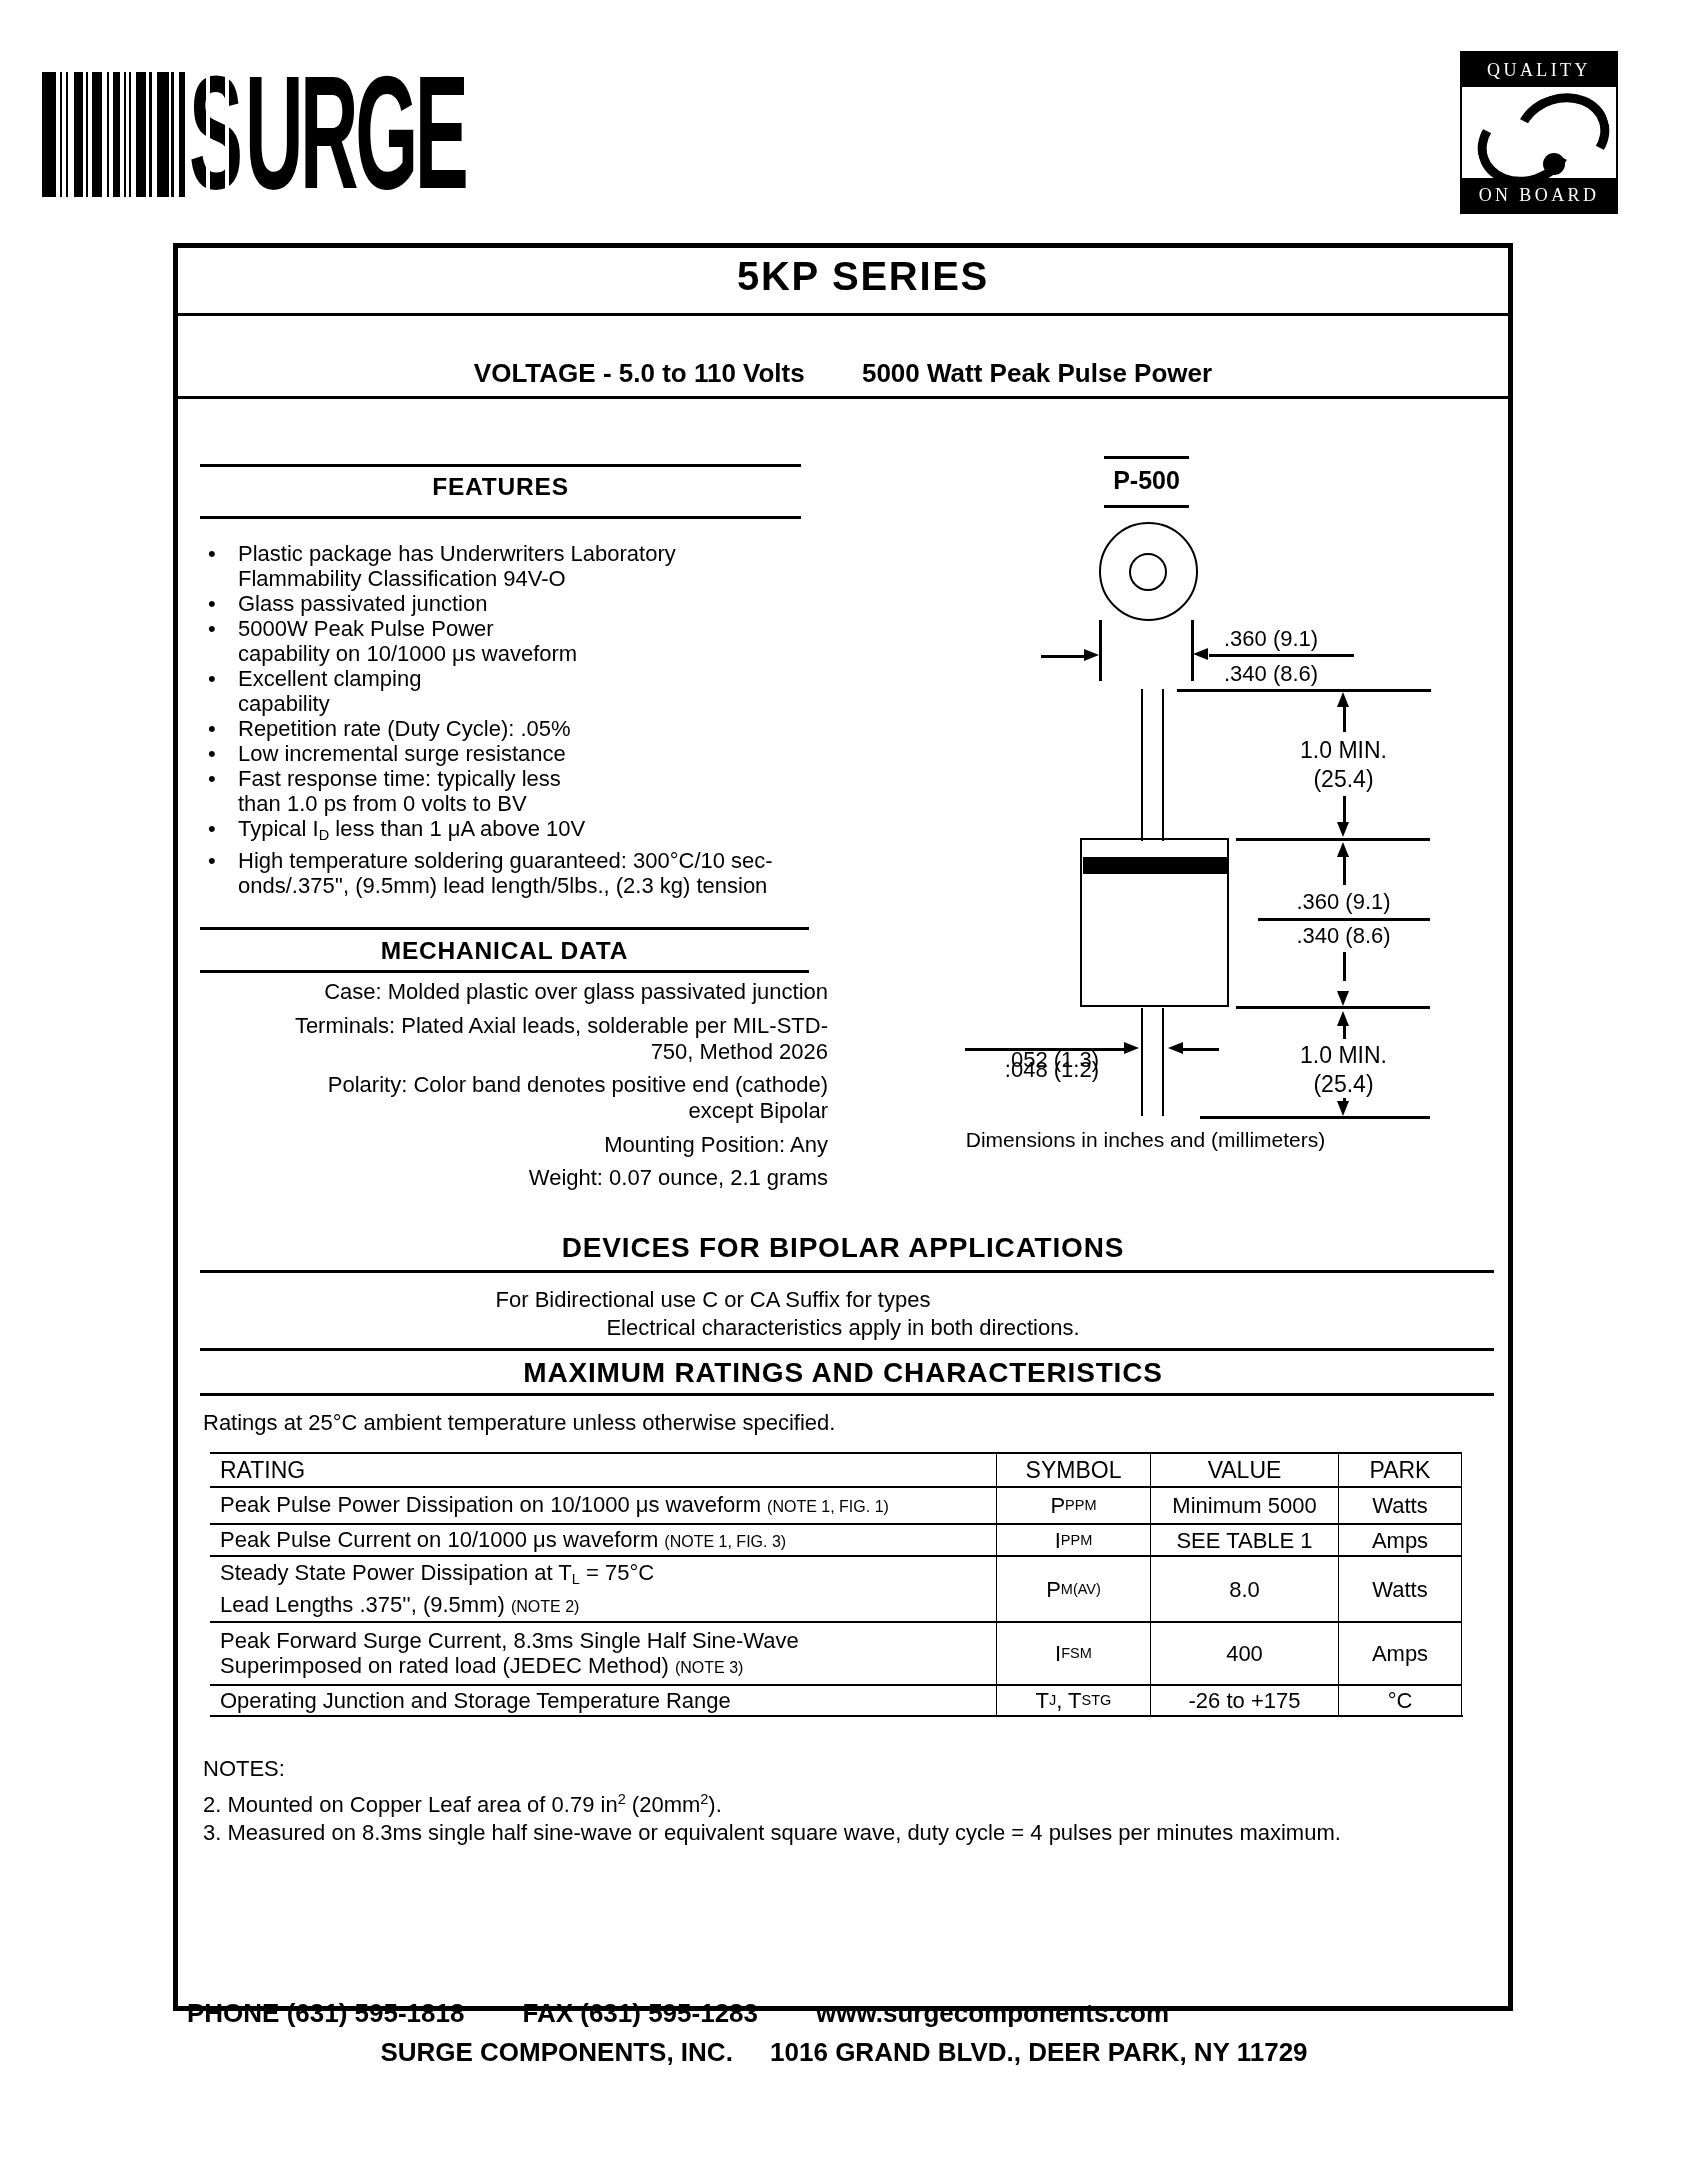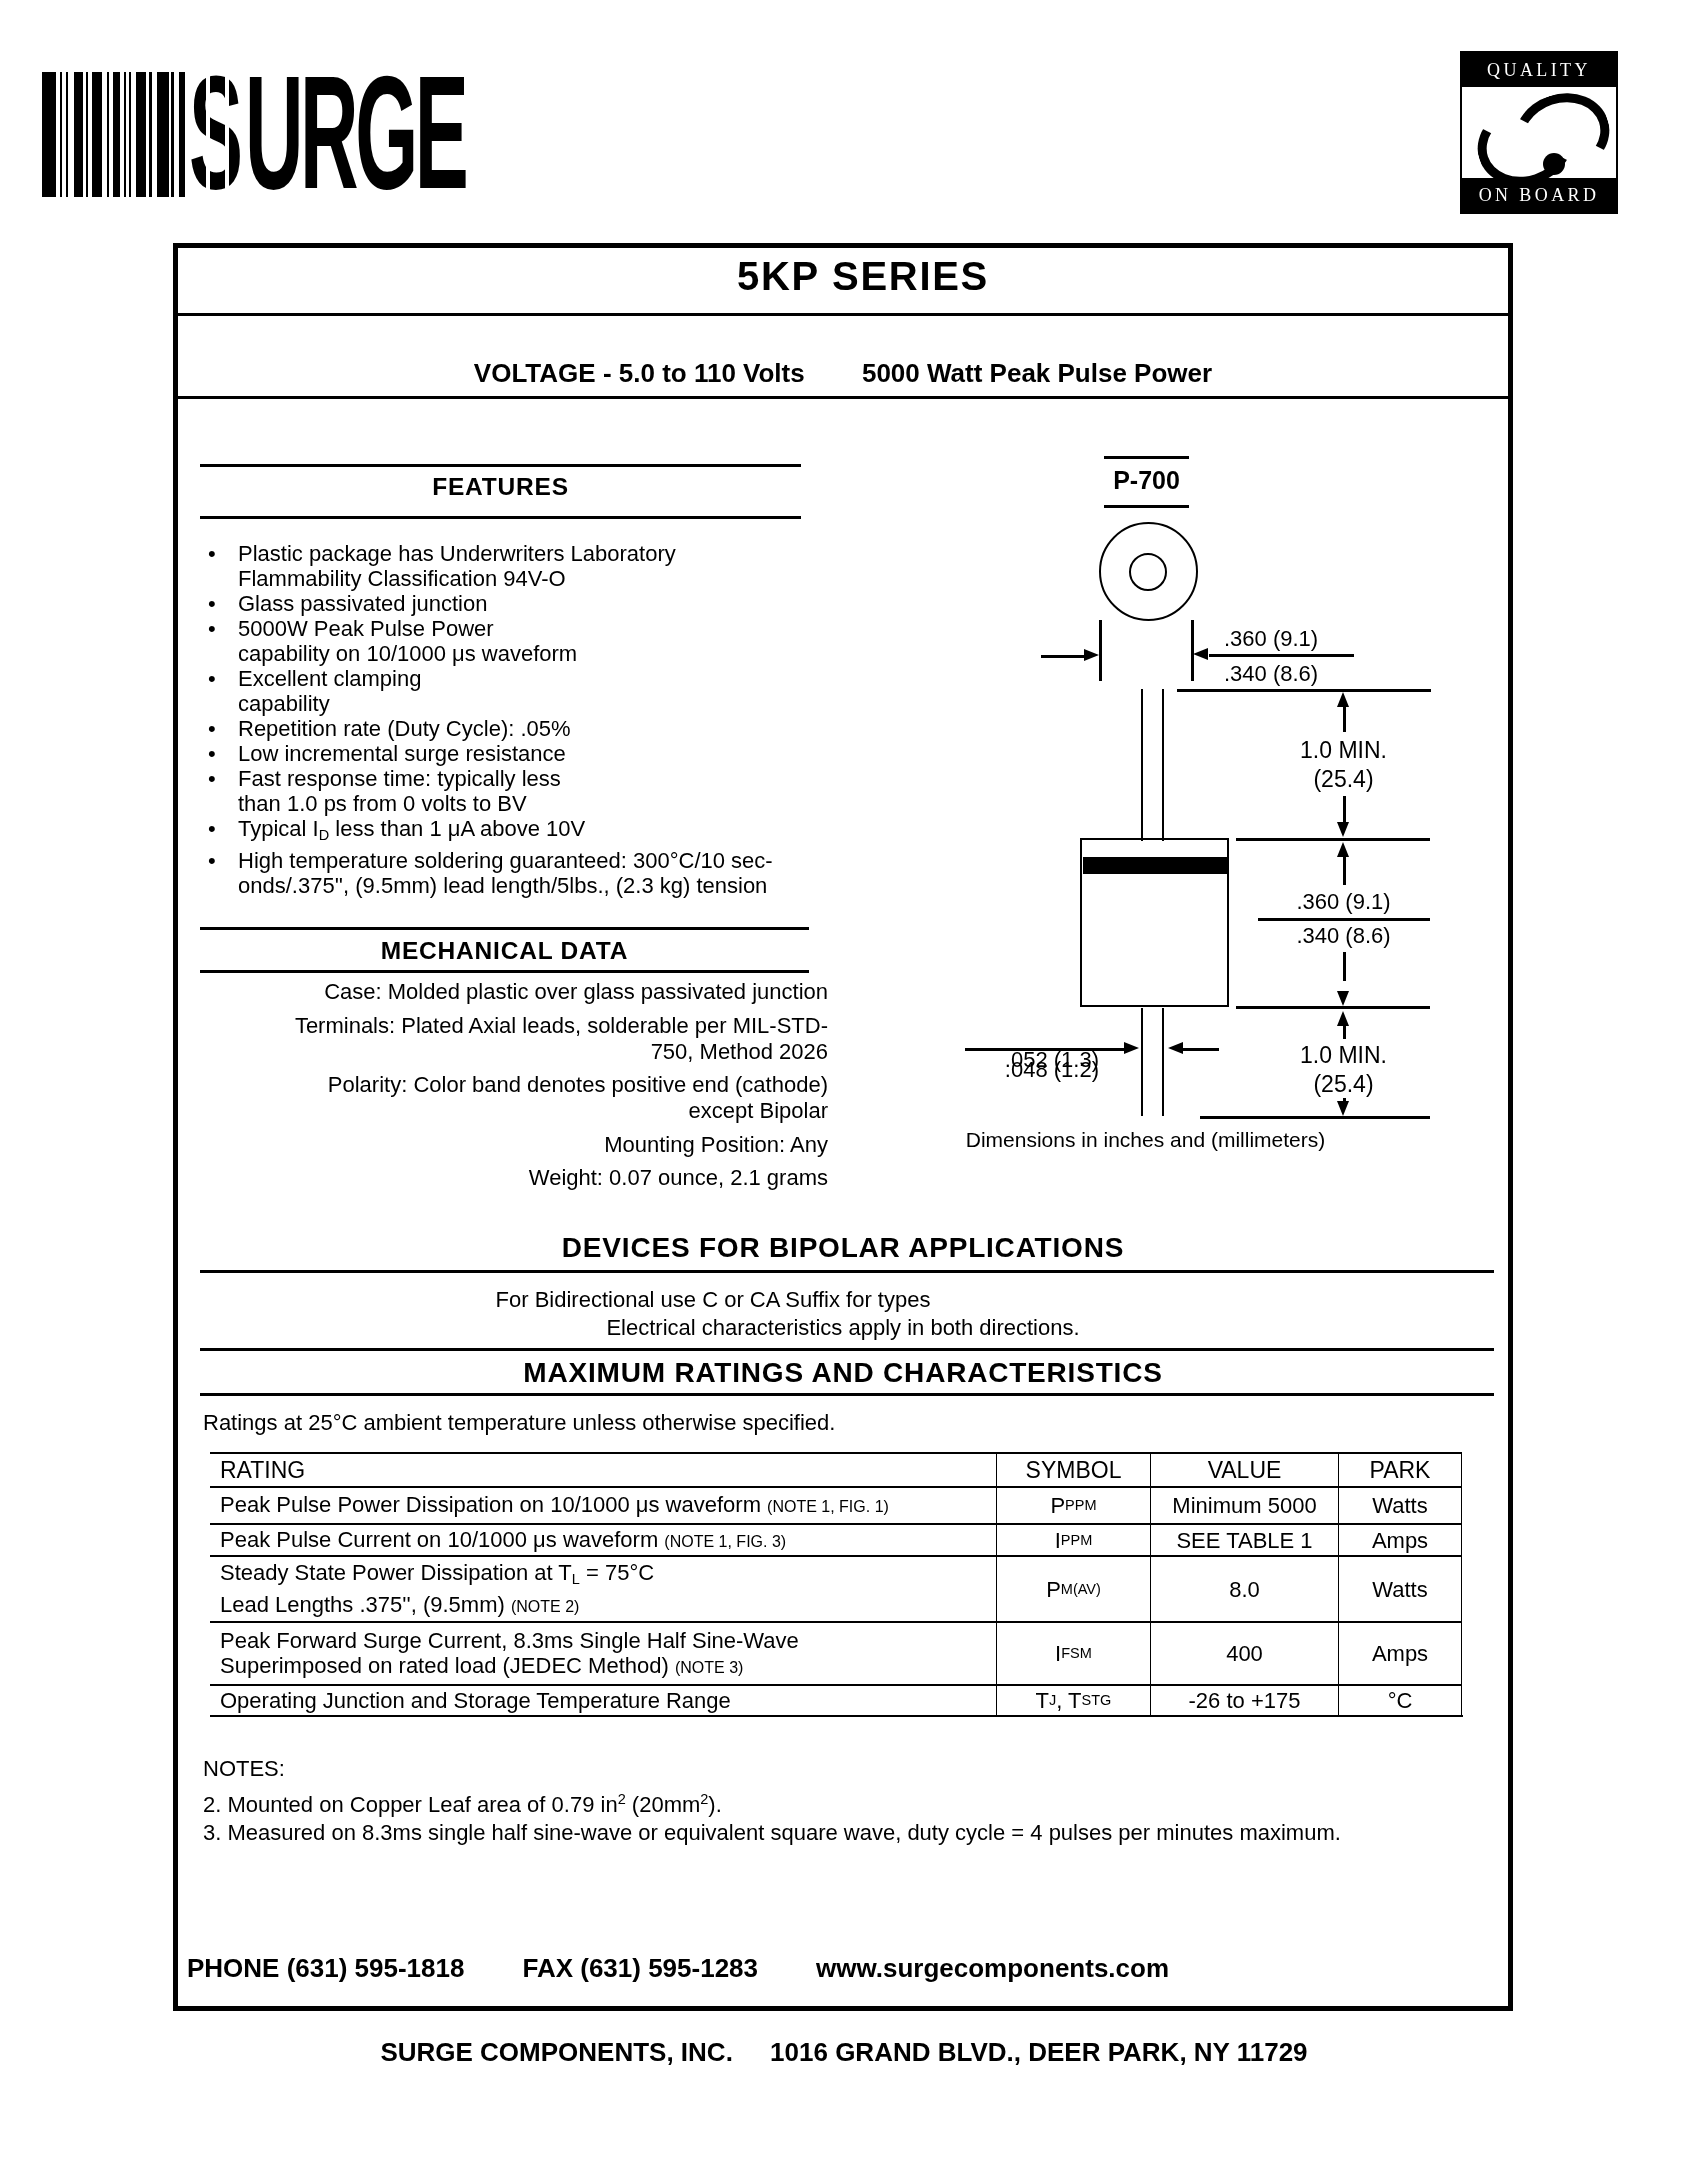--- a/index.html
+++ b/index.html
@@ -66,21 +66,21 @@
   .cell{border-top:2.5px solid #000;display:flex;align-items:center;justify-content:center;
         text-align:center;line-height:25px;}
   .cell.c1,.cell.c2,.cell.c3{border-left:1.7px solid #000;}
   .cell.c3{border-right:1.7px solid #000;}
   .cell.c0{justify-content:flex-start;text-align:left;padding-left:10px;box-sizing:border-box;}
   .cell.hdr{font-size:23px;}
 
   .noteslist{left:203px;top:1785px;width:1285px;font-size:22px;line-height:28px;}
 
   .foot{left:0;top:2037px;width:1688px;font-size:26px;font-weight:bold;white-space:nowrap;}
-  .foot2{left:0;top:1953px;width:1356px;font-size:26px;font-weight:bold;white-space:nowrap;}
+  .foot2{left:0;top:1998px;width:1356px;font-size:26px;font-weight:bold;white-space:nowrap;}
   .foot span{margin:0 18.6px;}
   .foot2 span{margin:0 29px;}
 </style>
 </head>
 <body>
 
 <div class="page">
 
   <div class="abs logo">
     <div class="bars">
@@ -173,21 +173,21 @@
   <div class="rule" style="left:200px;top:970px;width:609px;height:3.4px;"></div>
   <div class="abs mechlist" id="mechlist">
       <div class="mech">Case: Molded plastic over glass passivated junction</div>
       <div class="mech">Terminals: Plated Axial leads, solderable per MIL-STD-<br>750, Method 2026</div>
       <div class="mech">Polarity: Color band denotes positive end (cathode)<br>except Bipolar</div>
       <div class="mech">Mounting Position: Any</div>
       <div class="mech">Weight: 0.07 ounce, 2.1 grams</div>
     </div>
 
   <div class="rule" style="left:1104px;top:456px;width:85px;height:2.5px;"></div>
-  <div class="abs ctr" style="left:1104px;top:466px;width:85px;font-size:25px;font-weight:600;">P-700</div>
+  <div class="abs ctr" style="left:1104px;top:466px;width:85px;font-size:25px;font-weight:600;">P-500</div>
   <div class="rule" style="left:1104px;top:505px;width:85px;height:2.5px;"></div>
 
   <div class="abs" style="left:1099px;top:522px;width:95px;height:95px;border:2.5px solid #000;border-radius:50%;"></div>
   <div class="abs" style="left:1129px;top:553px;width:34px;height:34px;border:2.5px solid #000;border-radius:50%;"></div>
   <div class="linev" style="left:1099px;top:620px;height:61px;"></div>
   <div class="linev" style="left:1191px;top:620px;height:61px;"></div>
   <div class="lineh" style="left:1041px;top:655px;width:44px;"></div>
   <div class="tri r" style="left:1084px;top:649px;"></div>
   <div class="tri l" style="left:1193px;top:648px;"></div>
   <div class="lineh" style="left:1209px;top:654px;width:145px;"></div>

